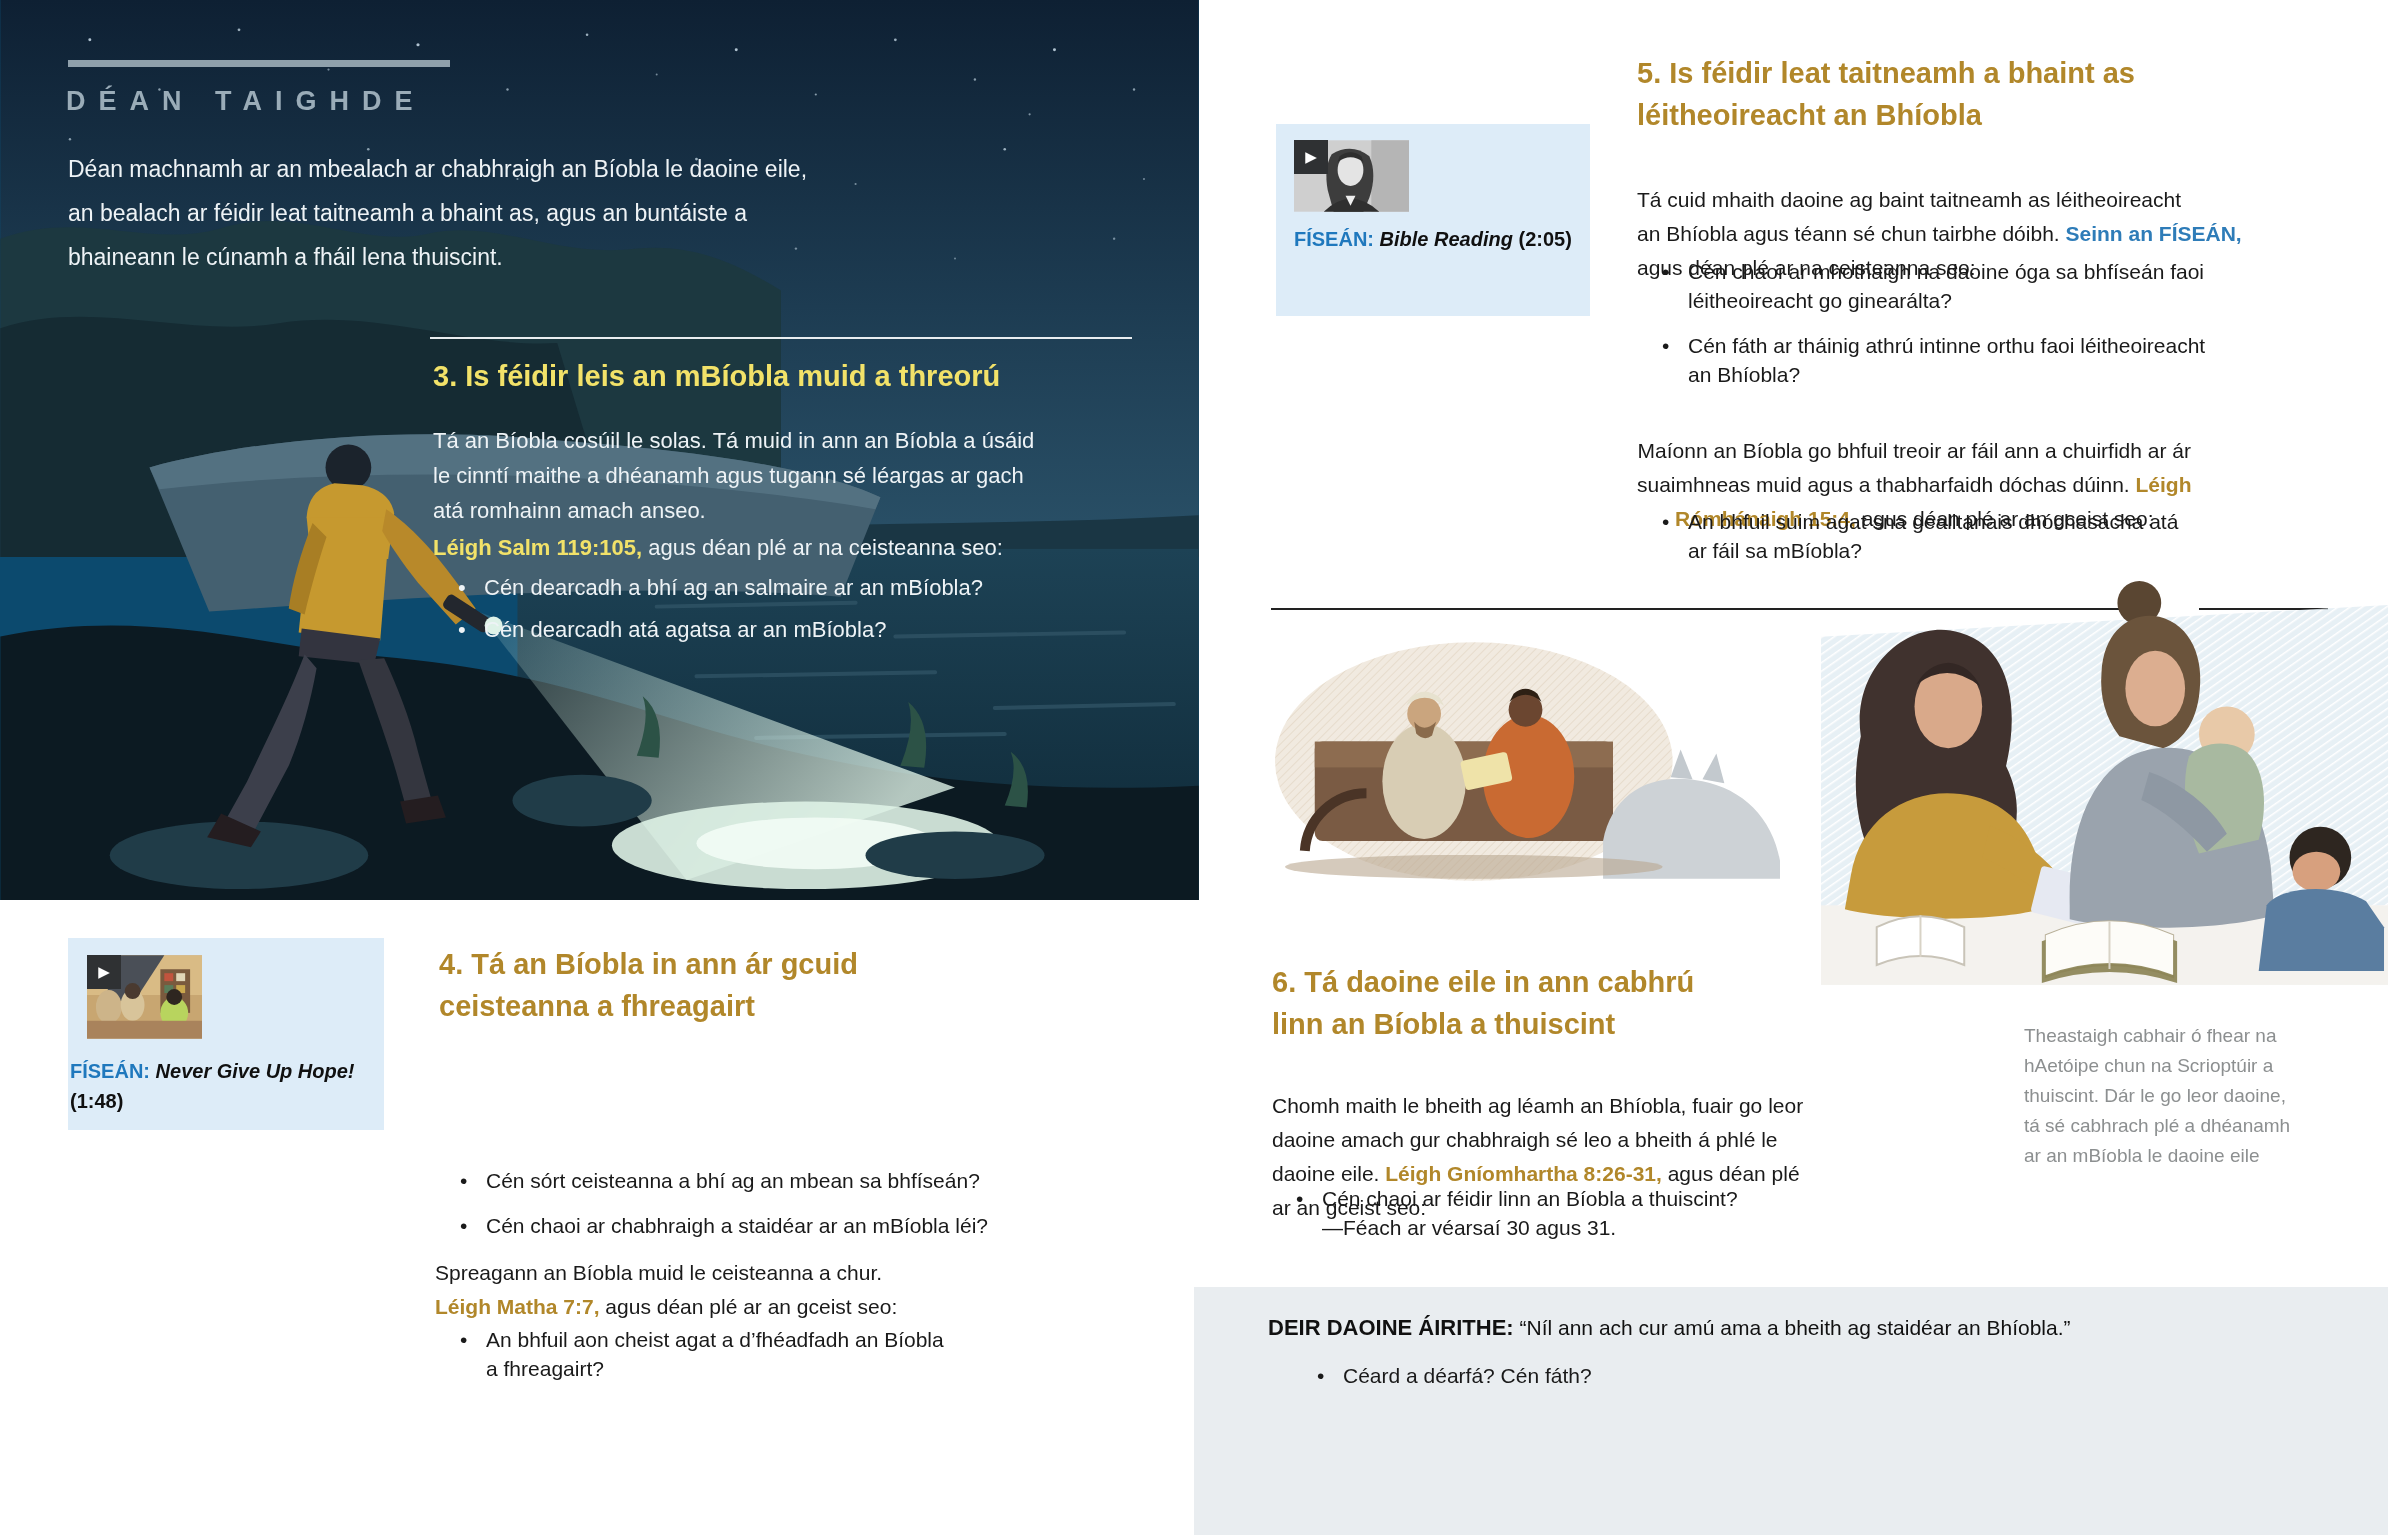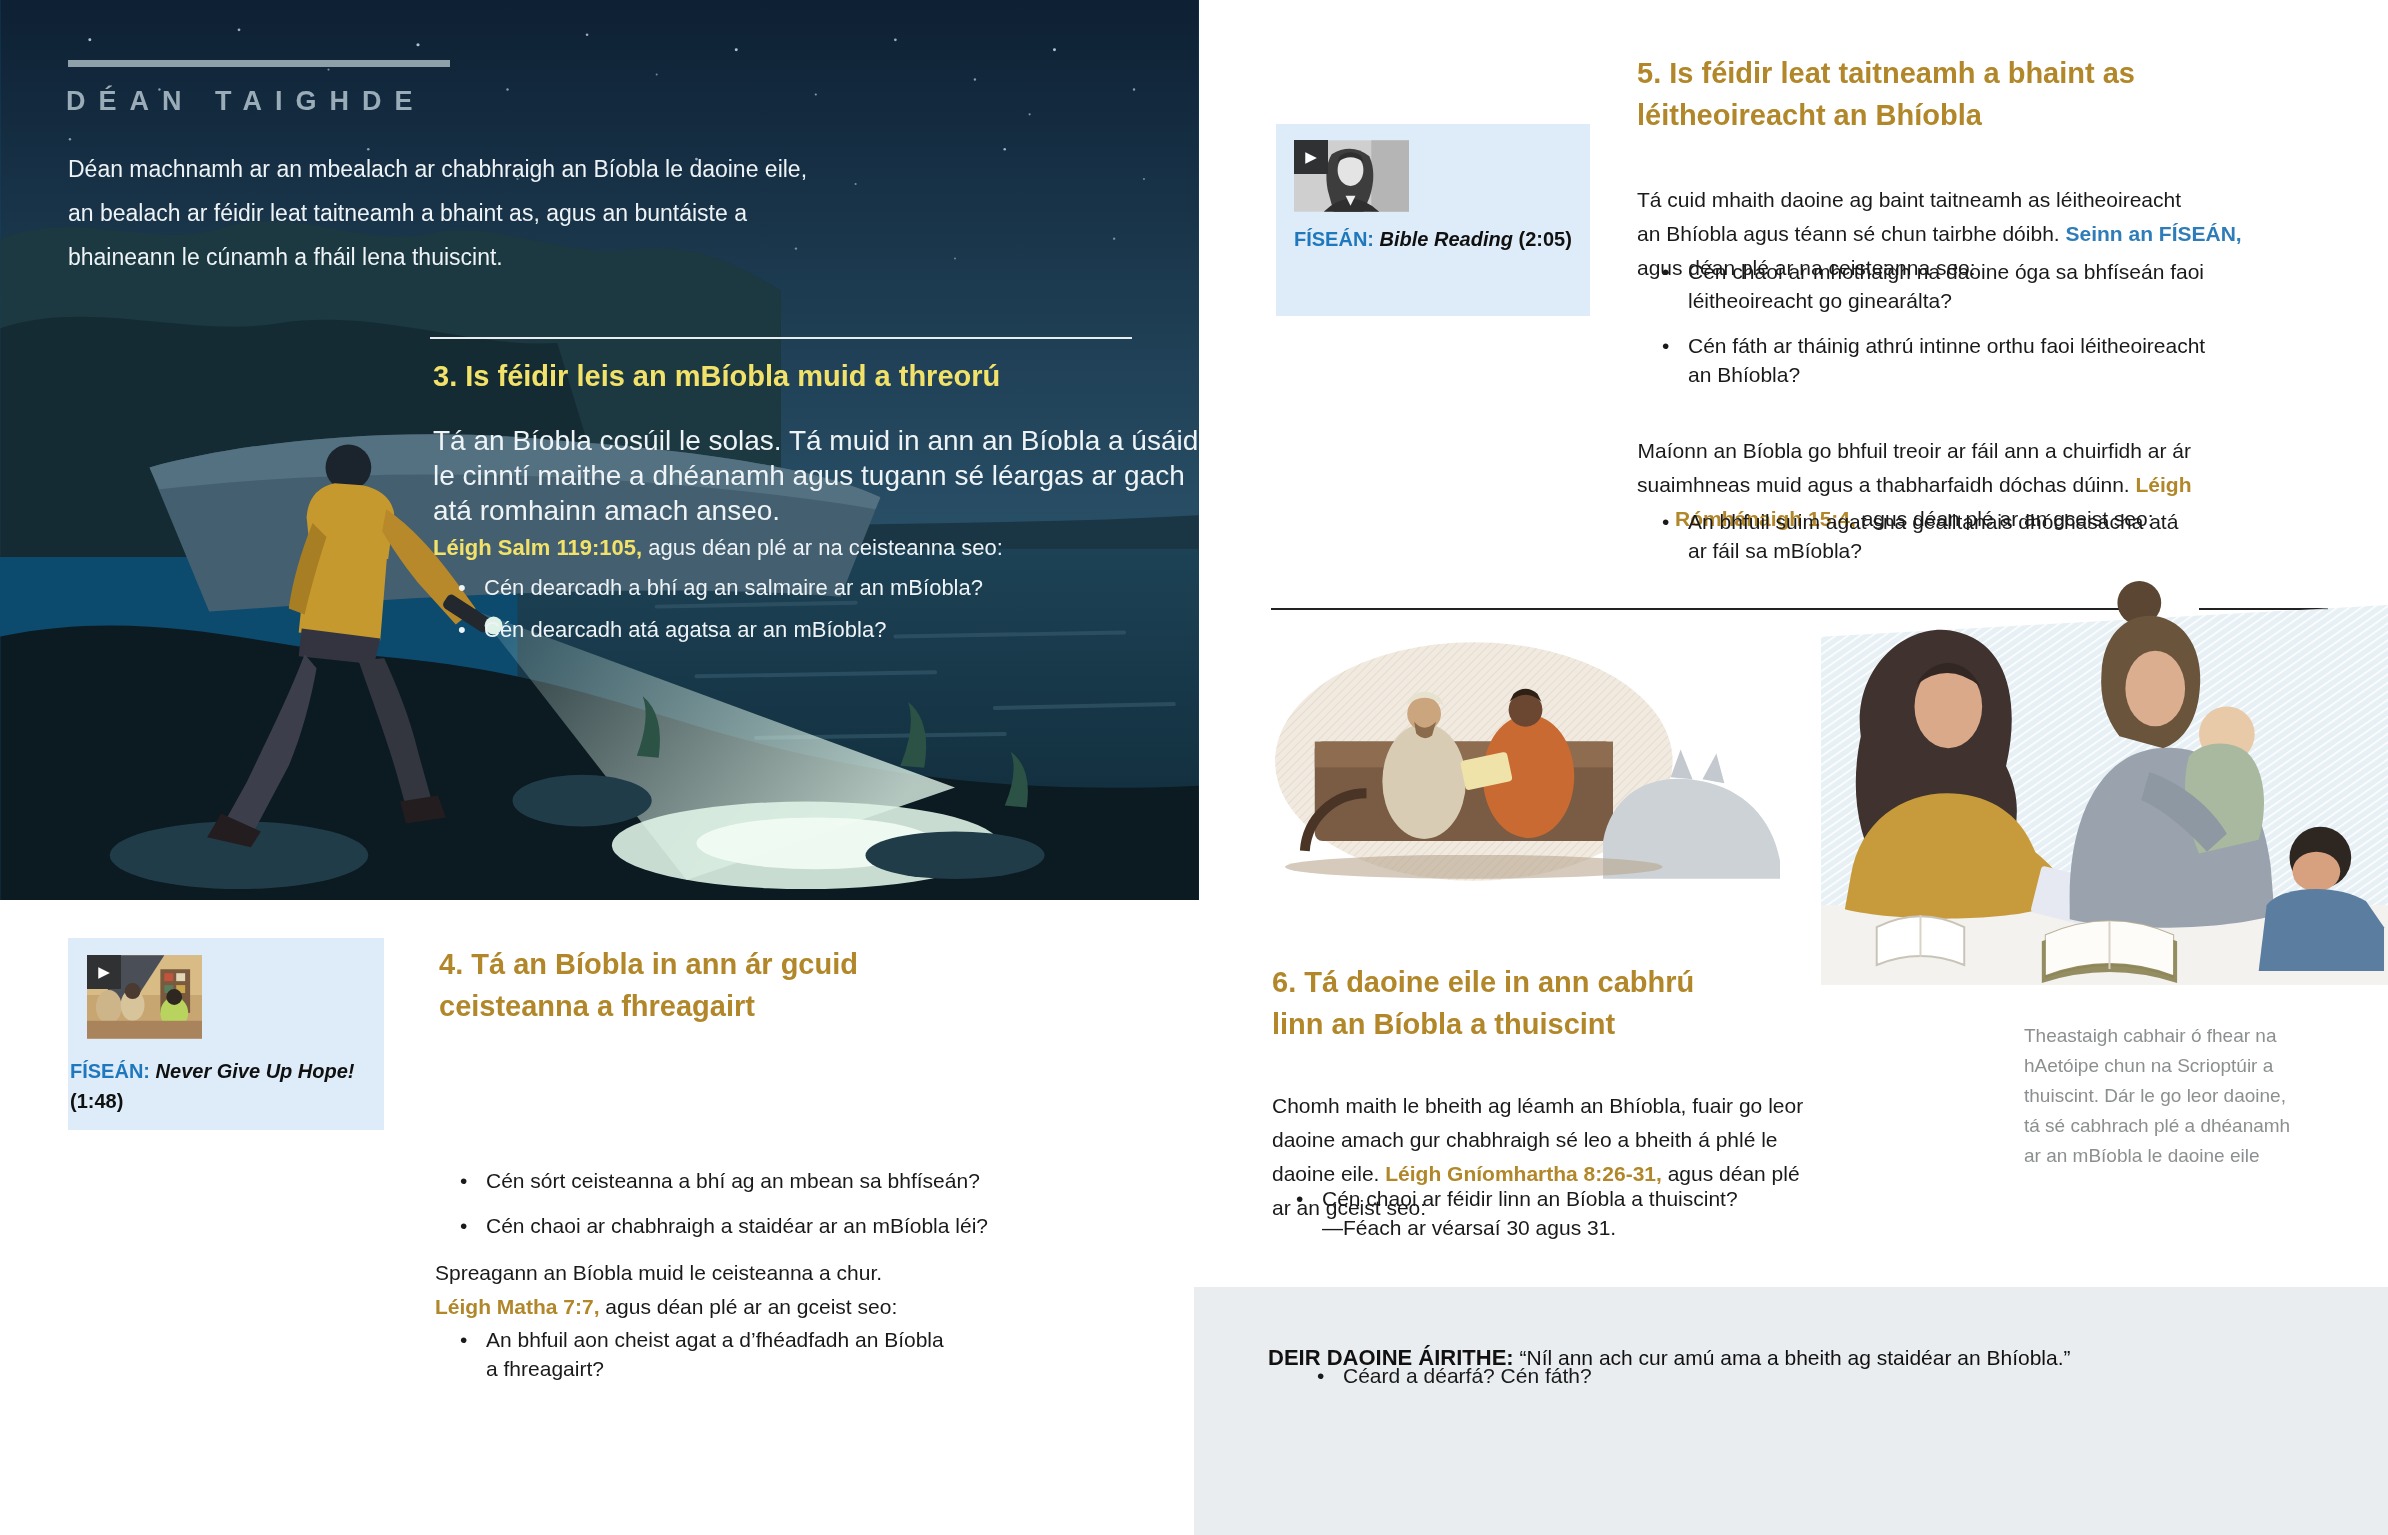--- a/index.html
+++ b/index.html
@@ -9,21 +9,21 @@
   .pre{white-space:pre-line;}
 
   
   .hero{left:0;top:0;width:1199px;height:900px;background:#0c4a6e;overflow:hidden;}
   .hero svg{position:absolute;left:0;top:0;}
   .kicker-rule{left:68px;top:60px;width:382px;height:7px;background:#8fa0ab;}
   .kicker{left:66px;top:86px;font-size:27px;font-weight:bold;letter-spacing:13px;color:#9aacb8;}
   .hero-intro{left:68px;top:147px;font-size:23px;line-height:44px;color:#eef3f6;}
   .sep3{left:430px;top:337px;width:702px;height:2px;background:#e8edf0;}
   .h3{left:433px;top:360px;font-size:29px;font-weight:bold;color:#f2e269;}
-  .s3p{left:433px;top:423px;font-size:28px;line-height:35px;color:#eef3f6;}
+  .s3p{left:433px;top:423px;font-size:22px;line-height:35px;color:#eef3f6;}
   .s3read{left:433px;top:535px;font-size:22px;color:#eef3f6;}
   .ref-y{color:#f2e269;font-weight:bold;}
   .hero-bullets{left:458px;top:575px;color:#eef3f6;font-size:22px;}
   .hero-bullets .li{margin-bottom:16px;}
 
   
   .li{display:flex;}
   .li .b{width:26px;flex:0 0 26px;}
   .dark .b{color:#eef3f6;}
 
@@ -63,21 +63,21 @@
   .rule6a{left:1271px;top:608px;width:869px;height:2px;background:#222;}
   .rule6b{left:2199px;top:608px;width:129px;height:2px;background:#222;}
 
   .h6{left:1272px;top:961px;}
   .s6p1{left:1272px;top:1055px;}
   .s6b{left:1296px;top:1184px;}
   .caption{left:2024px;top:1021px;width:358px;font-size:19px;line-height:30px;color:#8c8f90;}
 
   
   .footer{left:1194px;top:1287px;width:1194px;height:249px;background:#e9edf0;}
-  .f-line{left:1268px;top:1345px;font-size:21px;color:#111;}
+  .f-line{left:1268px;top:1315px;font-size:21px;color:#111;}
   .f-label{font-size:22px;font-weight:bold;}
   .f-bullet{left:1317px;top:1361px;}
 
   .ill{overflow:visible;}
 </style>
 </head>
 <body>
 
 <div class="page">
 

